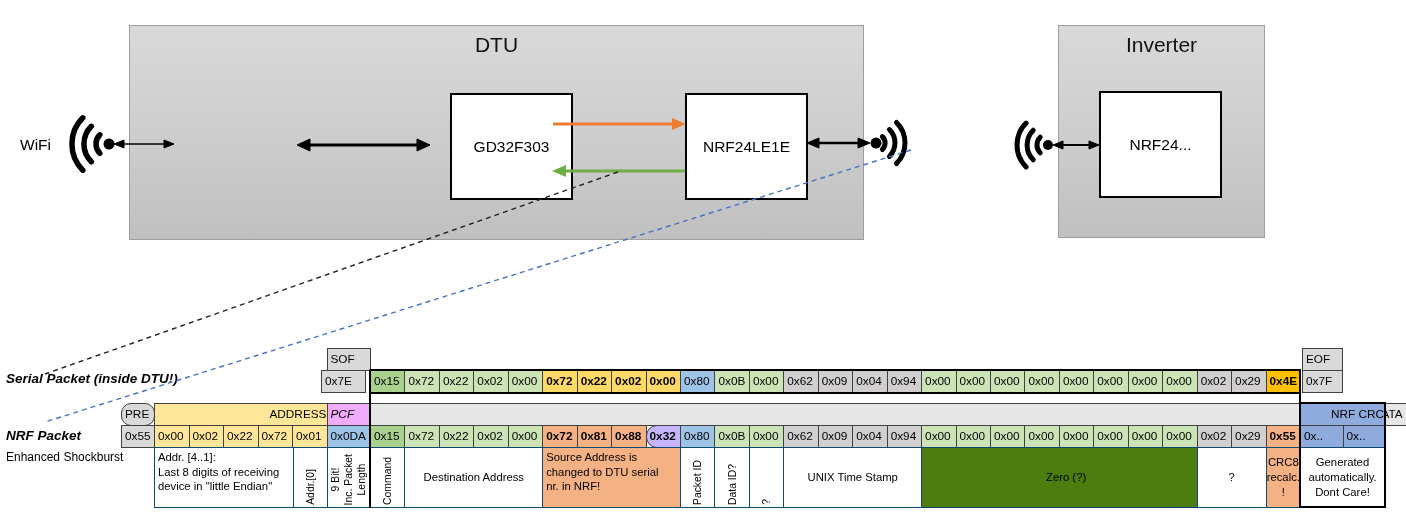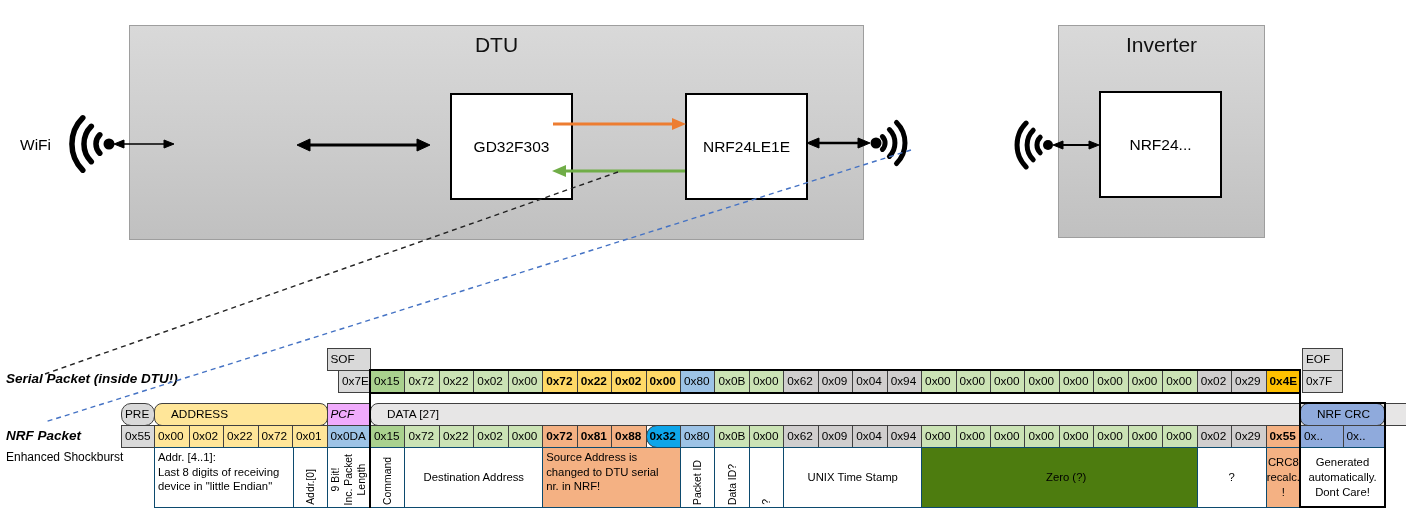--- a/index.html
+++ b/index.html
@@ -11,21 +11,21 @@
   .bigbox .btitle{text-align:center;font-size:21px;margin-top:7px;color:#111;}
   .comp{position:absolute;background:#fff;border:2.5px solid #000;box-sizing:border-box;
         display:flex;align-items:center;justify-content:center;font-size:15.5px;}
   .flabel{position:absolute;font-size:15.5px;}
   
   #overlay{position:absolute;left:0;top:0;z-index:4;pointer-events:none;}
   
   .cell{position:absolute;box-sizing:border-box;border:1px solid #404040;background:#fff;
         font-size:11.8px;line-height:21px;padding-left:3px;white-space:nowrap;overflow:hidden;z-index:2;}
   .cell.b{font-weight:bold;}
-  .cell.ctr{text-align:left;padding-left:16px;border-radius:8px;}
+  .cell.ctr{text-align:right;padding-left:16px;}
   .pktlabel{position:absolute;font-weight:bold;font-style:italic;font-size:13.5px;z-index:2;}
   .sublabel{position:absolute;font-size:12px;z-index:2;}
   .acell{position:absolute;box-sizing:border-box;border:1px solid #0c4a6e;background:#fff;z-index:2;
          font-size:11.3px;line-height:1.3;white-space:pre-line;display:flex;align-items:center;
          justify-content:center;text-align:center;padding:2px 3px;overflow:hidden;}
   .acell.left{align-items:flex-start;justify-content:flex-start;text-align:left;}
   .acell.vert{align-items:flex-end;justify-content:center;padding:2px 0;}
   .vtxt{writing-mode:vertical-rl;transform:rotate(180deg);white-space:pre-line;
         font-size:10.4px;line-height:1.25;}
   .thick{position:absolute;background:#000;z-index:3;}
@@ -114,21 +114,21 @@
 
     <line x1="618" y1="172" x2="45" y2="374" stroke="#222222" stroke-width="1.4" stroke-dasharray="5 4"></line>
     <line x1="911" y1="150" x2="45" y2="422" stroke="#4472C4" stroke-width="1.4" stroke-dasharray="5 4"></line>
   </svg>
 
   <div class="pktlabel" style="left:6px;top:371px;text-align:center;">Serial Packet (inside DTU!)</div>
   <div class="pktlabel" style="left:6px;top:428px;">NRF Packet</div>
   <div class="sublabel" style="left:6px;top:450px;">Enhanced Shockburst</div>
 
   <div class="cell" style="left:326.5px;top:348px;width:44.5px;height:23px;background:#D9D9D9;">SOF</div>
-  <div class="cell" style="left:338px;top:370px;width:44.5px;height:23px;background:#D9D9D9;">0x7E</div>
+  <div class="cell" style="left:321px;top:370px;width:44.5px;height:23px;background:#D9D9D9;">0x7E</div>
   <div class="cell" style="left:1302px;top:348px;width:41px;height:23px;background:#D9D9D9;">EOF</div>
   <div class="cell" style="left:1302px;top:370px;width:41px;height:23px;background:#D9D9D9;">0x7F</div>
 
   <div class="cell" style="left:121px;top:403px;width:34px;height:23px;background:#D9D9D9;border-radius:10px;">PRE</div>
   <div class="cell ctr" style="left:154px;top:403px;width:173.5px;height:23px;background:#FFE699;">ADDRESS</div>
   <div class="cell" style="left:326.5px;top:403px;width:44.5px;height:23px;background:#f0abfc;font-style:italic;">PCF</div>
   <div class="cell ctr" style="left:370px;top:403px;width:1056px;height:23px;background:#E7E6E6;">DATA [27]</div>
   <div class="cell ctr" style="left:1300px;top:403px;width:85px;height:23px;background:#8FAADC;">NRF CRC</div>
 
   <div class="cell" style="left:121px;top:425px;width:34px;height:23px;background:#D9D9D9;">0x55</div>
@@ -168,21 +168,21 @@
       <div class="cell" style="left: 257.5px; top: 425px; width: 35.5px; height: 23px; background: rgb(255, 230, 153);">0x72</div>
       <div class="cell" style="left: 292px; top: 425px; width: 35.5px; height: 23px; background: rgb(255, 230, 153);">0x01</div>
       <div class="cell" style="left: 370px; top: 425px; width: 35.444px; height: 23px; background: rgb(169, 209, 142);">0x15</div>
       <div class="cell" style="left: 404.444px; top: 425px; width: 35.444px; height: 23px; background: rgb(203, 227, 181);">0x72</div>
       <div class="cell" style="left: 438.888px; top: 425px; width: 35.444px; height: 23px; background: rgb(203, 227, 181);">0x22</div>
       <div class="cell" style="left: 473.332px; top: 425px; width: 35.444px; height: 23px; background: rgb(203, 227, 181);">0x02</div>
       <div class="cell" style="left: 507.776px; top: 425px; width: 35.444px; height: 23px; background: rgb(203, 227, 181);">0x00</div>
       <div class="cell b" style="left: 542.22px; top: 425px; width: 35.444px; height: 23px; background: rgb(244, 177, 131);">0x72</div>
       <div class="cell b" style="left: 576.664px; top: 425px; width: 35.444px; height: 23px; background: rgb(244, 177, 131);">0x81</div>
       <div class="cell b" style="left: 611.108px; top: 425px; width: 35.444px; height: 23px; background: rgb(244, 177, 131);">0x88</div>
-      <div class="cell b" style="left: 645.552px; top: 425px; width: 59px; height: 23px; background: #0ea5e9; border-radius: 11px;">0x32</div>
+      <div class="cell b" style="left: 645.552px; top: 425px; width: 59px; height: 23px; background: #c4b5fd; border-radius: 11px;">0x32</div>
       <div class="cell" style="left: 679.996px; top: 425px; width: 35.444px; height: 23px; background: rgb(157, 195, 230);">0x80</div>
       <div class="cell" style="left: 714.44px; top: 425px; width: 35.444px; height: 23px; background: rgb(203, 227, 181);">0x0B</div>
       <div class="cell" style="left: 748.884px; top: 425px; width: 35.444px; height: 23px; background: rgb(203, 227, 181);">0x00</div>
       <div class="cell" style="left: 783.328px; top: 425px; width: 35.444px; height: 23px; background: rgb(208, 206, 206);">0x62</div>
       <div class="cell" style="left: 817.772px; top: 425px; width: 35.444px; height: 23px; background: rgb(208, 206, 206);">0x09</div>
       <div class="cell" style="left: 852.216px; top: 425px; width: 35.444px; height: 23px; background: rgb(208, 206, 206);">0x04</div>
       <div class="cell" style="left: 886.66px; top: 425px; width: 35.444px; height: 23px; background: rgb(208, 206, 206);">0x94</div>
       <div class="cell" style="left: 921.104px; top: 425px; width: 35.444px; height: 23px; background: rgb(203, 227, 181);">0x00</div>
       <div class="cell" style="left: 955.548px; top: 425px; width: 35.444px; height: 23px; background: rgb(203, 227, 181);">0x00</div>
       <div class="cell" style="left: 989.992px; top: 425px; width: 35.444px; height: 23px; background: rgb(203, 227, 181);">0x00</div>

